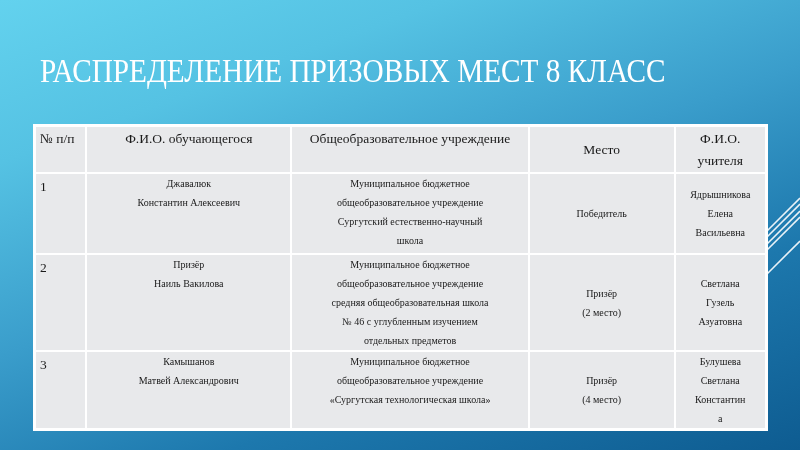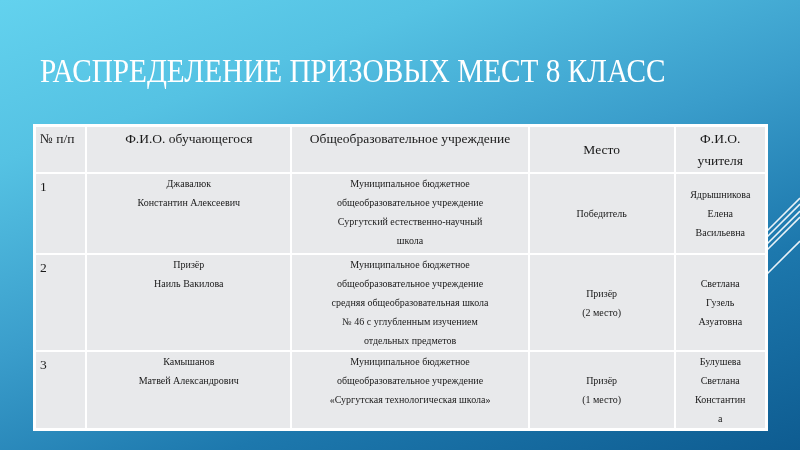--- a/index.html
+++ b/index.html
@@ -164,21 +164,21 @@
           <span class="line">Камышанов</span>
           <span class="line">Матвей Александрович</span>
         </td>
         <td class="c-school">
           <span class="line">Муниципальное бюджетное</span>
           <span class="line">общеобразовательное учреждение</span>
           <span class="line">«Сургутская технологическая школа»</span>
         </td>
         <td class="c-place">
           <span class="line">Призёр</span>
-          <span class="line">(1 место)</span>
+          <span class="line">(4 место)</span>
         </td>
         <td class="c-teacher">
           <span class="line">Булушева</span>
           <span class="line">Светлана</span>
           <span class="line">Константин</span>
           <span class="line">а</span>
         </td>
       </tr>
     </tbody>
   </table>

